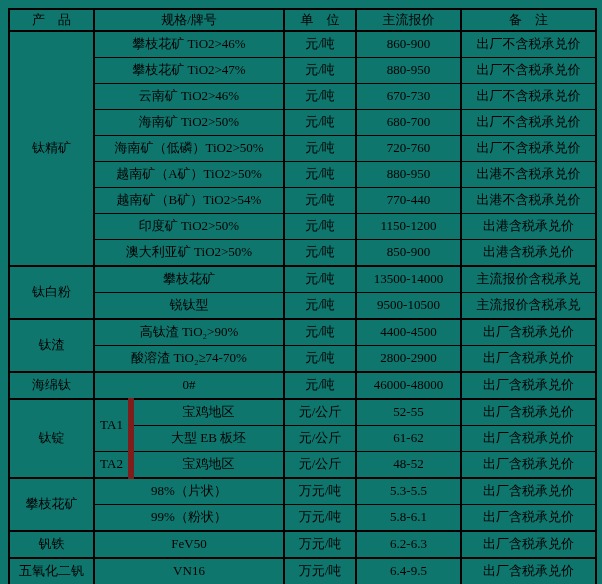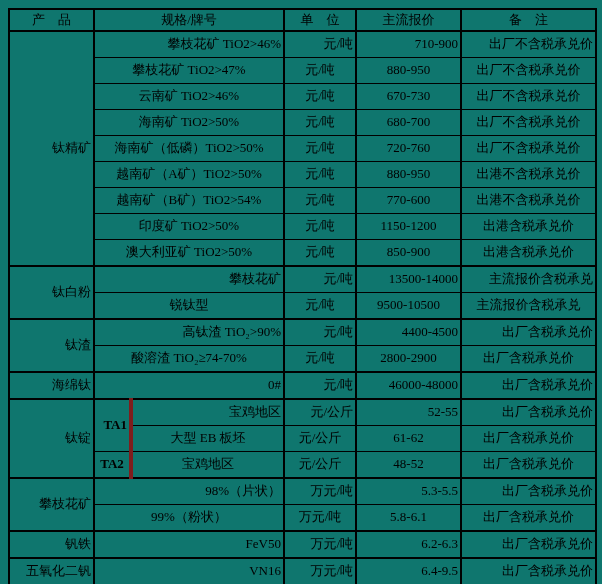--- a/index.html
+++ b/index.html
@@ -36,24 +36,24 @@
     vertical-align: middle;
     font-size: 13px;
     font-weight: normal;
     padding: 0 2px;
     height: 25px;
     line-height: 1.1;
     overflow: hidden;
     white-space: nowrap;
   }
   .price-table tr.head th { height: 20px; }
-  .price-table tr.gs th, .price-table tr.gs td { border-top: 2px solid #000000; text-align: right; }
+  .price-table tr.gs th, .price-table tr.gs td { border-top: 2px solid #000000; }
   
-  .price-table td.c-grade { border-right: 1px solid #000000; font-weight: bold; }
-  .price-table td.c-specn { border-left: 4px solid #7f1d1d; }
+  .price-table td.c-grade { border-right: 1px solid #000000; }
+  .price-table td.c-specn { border-left: 6px solid #7f1d1d; }
 </style>
 </head>
 <body>
 
 <div class="page">
   <table class="price-table">
     <colgroup>
       <col style="width:85px">
       <col style="width:37px">
       <col style="width:153px">
@@ -68,21 +68,21 @@
       <th colspan="2">规格/牌号</th>
       <th>单　位</th>
       <th>主流报价</th>
       <th>备　注</th>
     </tr>
 
     <tr class="gs">
       <td rowspan="9">钛精矿</td>
       <td colspan="2">攀枝花矿 TiO2&gt;46%</td>
       <td>元/吨</td>
-      <td>710-900</td>
+      <td>860-900</td>
       <td>出厂不含税承兑价</td>
     </tr>
     <tr>
       <td colspan="2">攀枝花矿 TiO2&gt;47%</td>
       <td>元/吨</td>
       <td>880-950</td>
       <td>出厂不含税承兑价</td>
     </tr>
     <tr>
       <td colspan="2">云南矿 TiO2&gt;46%</td>
@@ -104,21 +104,21 @@
     </tr>
     <tr>
       <td colspan="2">越南矿（A矿）TiO2&gt;50%</td>
       <td>元/吨</td>
       <td>880-950</td>
       <td>出港不含税承兑价</td>
     </tr>
     <tr>
       <td colspan="2">越南矿（B矿）TiO2&gt;54%</td>
       <td>元/吨</td>
-      <td>770-600</td>
+      <td>770-440</td>
       <td>出港不含税承兑价</td>
     </tr>
     <tr>
       <td colspan="2">印度矿 TiO2&gt;50%</td>
       <td>元/吨</td>
       <td>1150-1200</td>
       <td>出港含税承兑价</td>
     </tr>
     <tr>
       <td colspan="2">澳大利亚矿 TiO2&gt;50%</td>

